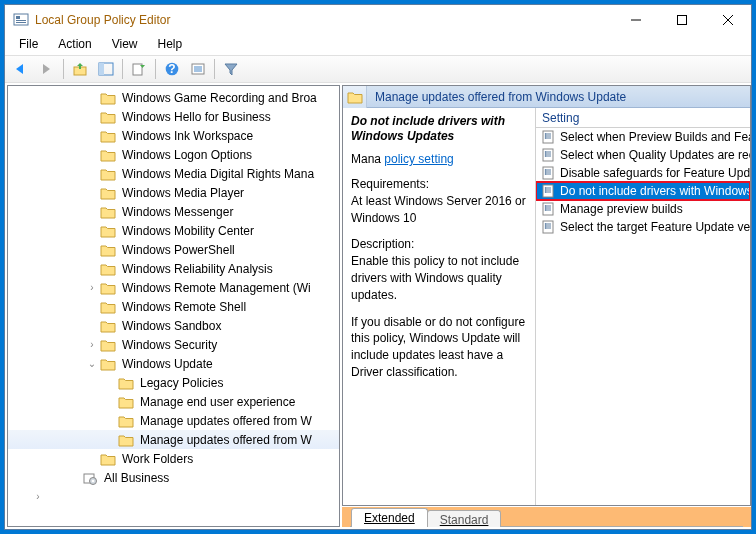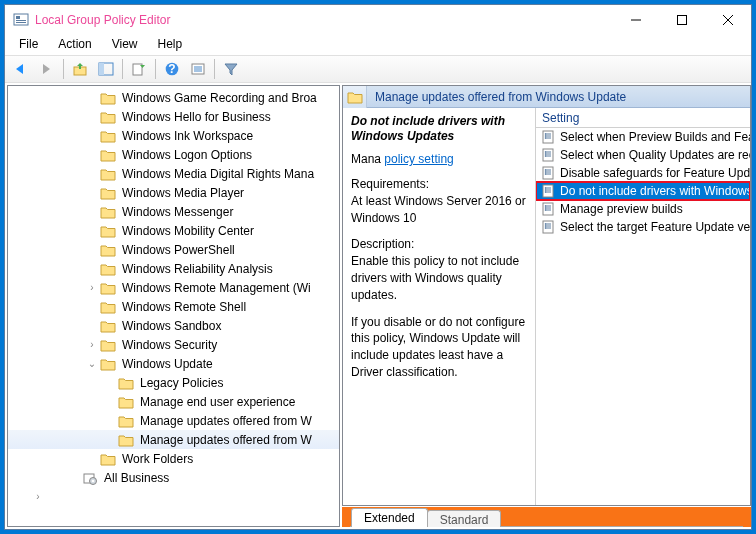--- a/index.html
+++ b/index.html
@@ -1,20 +1,20 @@
 <!DOCTYPE html>
 <html><head>
 <meta charset="utf-8">
 <style>
   * { box-sizing: border-box; font-family: "Segoe UI", Tahoma, sans-serif; font-size: 12px; }
   html, body { margin:0; padding:0; background:#0078d4; }
   .window { position:relative; margin:4px; width:748px; height:526px; background:#fff; border:1px solid #5a7ca0; display:flex; flex-direction:column; }
   .titlebar { height:30px; display:flex; align-items:center; padding:0 0 0 8px; }
   .titlebar-icon { width:16px; height:16px; margin-right:6px; }
-  .title-text { flex:1; color:#ec4899; }
+  .title-text { flex:1; color:#a16207; }
   .win-btns { display:flex; height:100%; }
   .win-btn { width:46px; display:flex; align-items:center; justify-content:center; }
   .menubar { height:20px; display:flex; align-items:center; padding:0 4px 2px 6px; gap:4px; }
   .menu { padding:2px 8px; cursor:default; }
   .toolbar { height:28px; border-top:1px solid #e0e0e0; border-bottom:1px solid #e0e0e0; background:linear-gradient(#fdfdfd,#f0f0f0); display:flex; align-items:center; padding:0 4px; gap:2px; }
   .tbtn { width:24px; height:22px; display:flex; align-items:center; justify-content:center; border:1px solid transparent; }
   .tsep { width:1px; height:20px; background:#c0c0c0; margin:0 2px; }
   .main { flex:1; display:flex; min-height:0; }
   .tree-pane { width:333px; border:1px solid #828790; margin:2px; overflow:hidden; position:relative; background:#fff; }
   .tree-scroll { position:absolute; inset:0; overflow:auto; }
@@ -34,21 +34,21 @@
   .detail-pane { width:193px; padding:6px 8px; border-right:1px solid #d0d0d0; overflow:hidden; }
   .detail-title { font-weight:bold; margin-bottom:8px; line-height:1.25;font-style:italic; }
   .policy-link { color:#0066cc; text-decoration:underline; cursor:pointer; }
   .detail-sec { margin-top:10px; line-height:1.4; }
   .list-pane { flex:1; display:flex; flex-direction:column; overflow:hidden; }
   .list-header { height:20px; border-bottom:1px solid #d0d0d0; padding:0 6px; display:flex; align-items:center; color:#15428b; background:#fff; }
   .list-body { flex:1; overflow:auto; }
   .list-row { display:flex; align-items:center; height:18px; padding:0 4px; white-space:nowrap; cursor:default; }
   .list-row.selected { background:#0078d4; color:#fff; outline:2px solid #e81123; outline-offset:-1px; }
   .list-icon { width:16px; height:16px; flex:none; margin-right:4px; display:flex; align-items:center; justify-content:center; }
-  .tabstrip { height:21px; display:flex; align-items:flex-end; padding:0 8px; background:#f97316; border-top:1px solid #fff; }
+  .tabstrip { height:21px; display:flex; align-items:flex-end; padding:0 8px; background:#fdba74; border-top:1px solid #fff;text-decoration:underline; }
   .tab { padding:1px 12px 0 12px; border:1px solid #aaa; border-bottom:none; border-top-left-radius:3px; border-top-right-radius:3px; margin-right:-1px; background:#fff; height:19px; line-height:17px; cursor:default; position:relative; }
   .tab.active { z-index:1; font-weight:normal; }
   .tab.inactive { background:#f4f4f4; color:#555; height:17px; }
   .tabline { flex:1; border-top:1px solid #aaa; height:1px; margin-bottom:0; }
   
   .tree-pane::-webkit-scrollbar, .tree-scroll::-webkit-scrollbar { width:17px; }
 </style>
 </head>
 <body>
 

